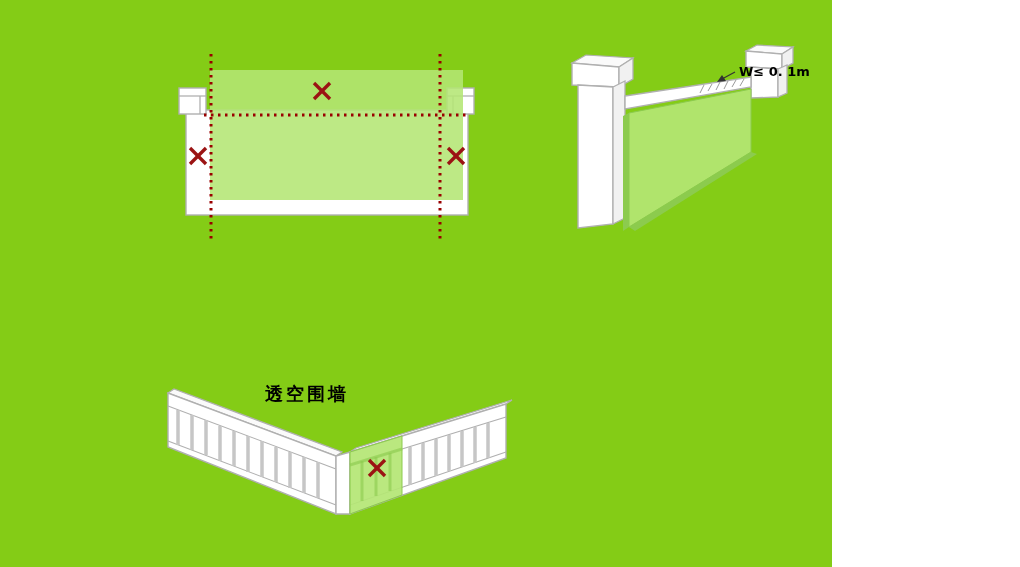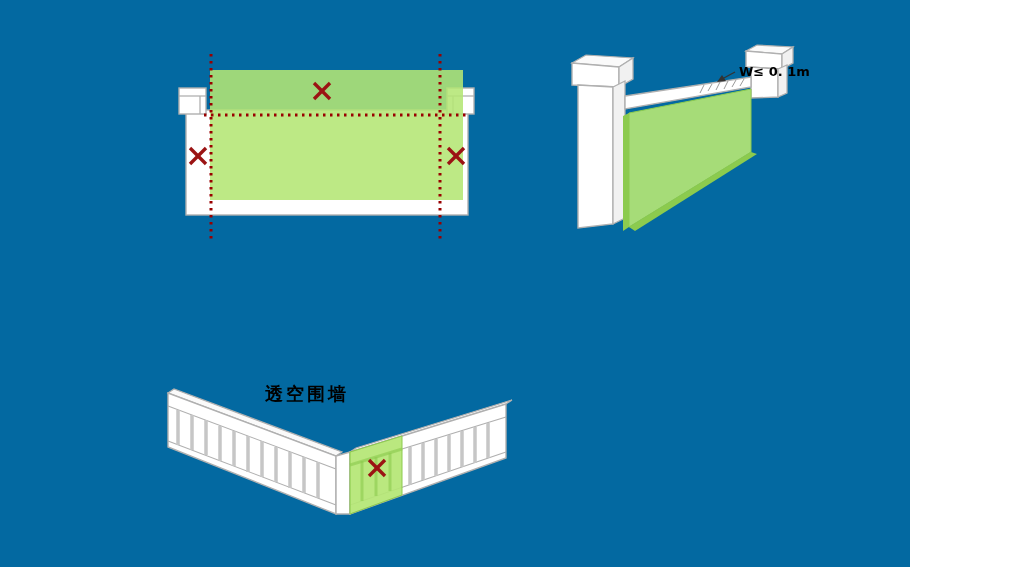--- a/index.html
+++ b/index.html
@@ -2,21 +2,21 @@
 <html style="--highlight-green: #b4e674; --highlight-green-edge: #8ccb4e; --marker-red: #9b1313; --dotted-red: #990000; --outline-gray: #b0b0b0;"><head>
 <meta charset="utf-8">
 <style>
   html, body {
     margin: 0; padding: 0;
     width: 1020px; height: 567px;
     background: #ffffff;
     overflow: hidden;
     font-family: "DejaVu Sans", "Liberation Sans", sans-serif;
   }
-  .canvas { position: relative; width: 910px; height: 567px; background: #0369a1; }
+  .canvas { position: relative; width: 832px; height: 567px; background: #84cc16; }
   svg { display: block; }
 
   .outline       { fill: #ffffff; stroke: var(--outline-gray, #b0b0b0); stroke-width: 1.4; }
   .outline-open  { fill: none;    stroke: var(--outline-gray, #b0b0b0); stroke-width: 1.3; }
   .side-face     { fill: #f1f1f1; stroke: var(--outline-gray, #b0b0b0); stroke-width: 1.3; }
   .top-face      { fill: #fafafa; stroke: var(--outline-gray, #b0b0b0); stroke-width: 1.2; }
 
   .green-zone    { fill: var(--highlight-green, #b4e674); fill-opacity: 0.88; }
   .green-face    { fill: var(--highlight-green, #b4e674); fill-opacity: 0.92; stroke: var(--highlight-green-edge, #8ccb4e); stroke-width: 1; }
   .green-dark    { fill: var(--highlight-green-edge, #8ccb4e); stroke: none; }

